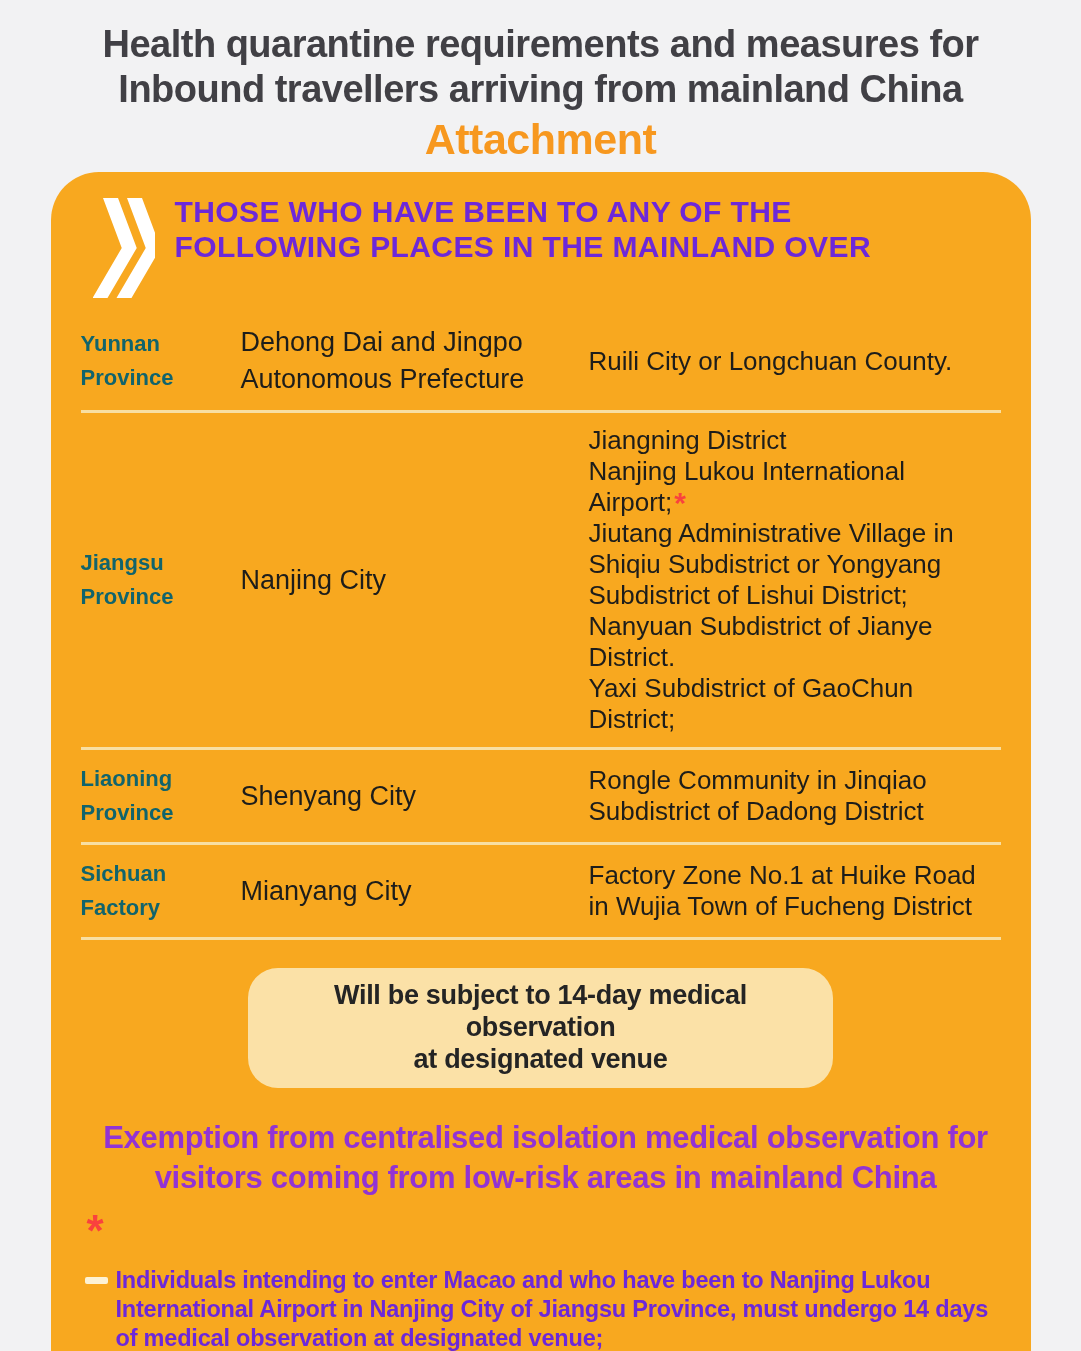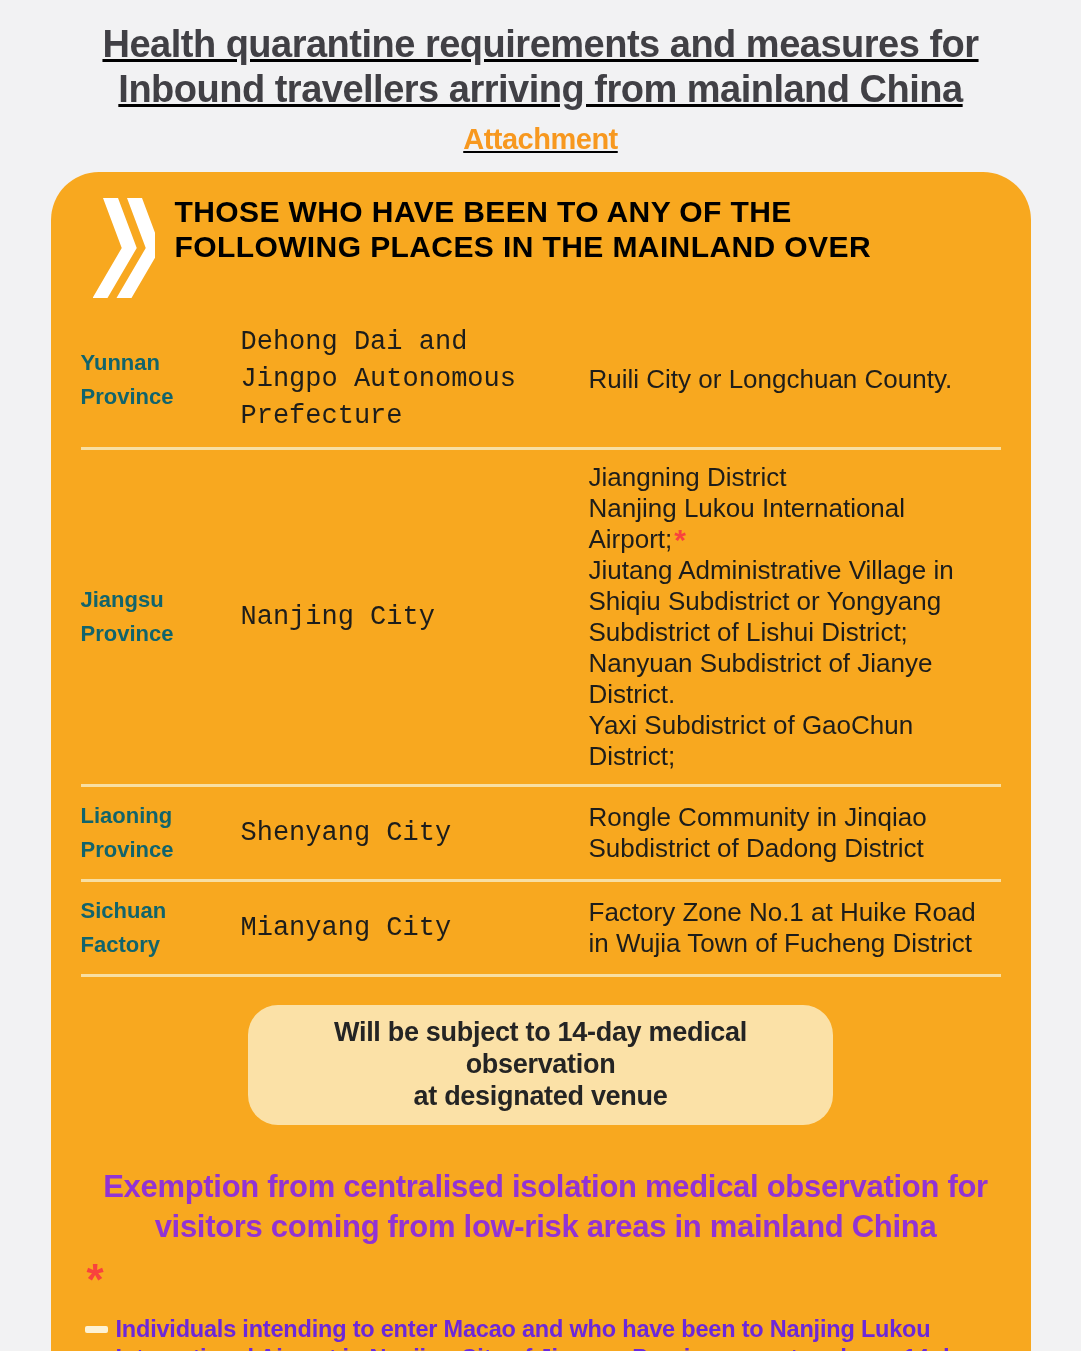--- a/index.html
+++ b/index.html
@@ -5,82 +5,82 @@
   html,body{margin:0;padding:0;background:#F2F2F3;}
   .canvas{
     position:relative;
     width:1081px;height:1351px;
     margin:0 auto;
     background:#F2F2F3;
     font-family:"Liberation Sans",sans-serif;
     overflow:hidden;
   }
   
-  .top-header{padding-top:22px;text-align:center;text-decoration:underline;}
+  .top-header{padding-top:22px;text-align:center;}
   .page-title{
     margin:0;
     font-size:38px;font-weight:bold;letter-spacing:-0.5px;
     line-height:45px;color:#414045;
   }
   .attachment{
     margin-top:4px;
-    font-size:29px;font-weight:bold;letter-spacing:-0.5px;
+    font-size:43px;font-weight:bold;letter-spacing:-0.5px;
     color:#F7981F;line-height:46px;
   }
   
   .panel{
     box-sizing:border-box;
     width:980px;min-height:1108px;
     margin:10px auto 0;
     background:#F8A81F;
     border-radius:48px;
     padding:22px 30px 28px 30px;
   }
   .panel-header{display:flex;gap:20px;align-items:flex-start;padding-left:12px;}
   .chevrons{flex:none;margin-top:4px;}
   .panel-header-text{
-    color:#000000;font-weight:bold;font-size:30px;line-height:35px;
+    color:#6d28d9;font-weight:bold;font-size:30px;line-height:35px;
     letter-spacing:0.4px;
   }
   
   .ptable{margin-top:14px;}
   .prow{
     display:grid;
     grid-template-columns:160px 348px 1fr;
     align-items:center;
     padding:12px 0;
     border-bottom:3px solid #F8DFA3;
   }
   .cell-province{
     font-size:22px;font-weight:bold;color:#11646C;line-height:34px;
     padding-right:10px;
   }
   .cell-area{
-    font-size:27px;color:#1D1D1B;line-height:37px;padding-right:14px;font-family:Liberation Mono, monospace;
+    font-size:27px;color:#1D1D1B;line-height:37px;padding-right:14px;
   }
   .cell-details{
     font-size:26px;color:#1D1D1B;line-height:31px;padding-right:4px;
   }
   .cell-details .ast{
     color:#F9423E;font-weight:bold;font-size:30px;vertical-align:-2px;
     padding-left:2px;
   }
   
   .pill{
     box-sizing:border-box;
     width:585px;margin:28px auto 14px;
     background:#FBE1A7;border-radius:30px;
     padding:11px 10px 13px;
     text-align:center;
     font-size:27px;font-weight:bold;color:#242424;line-height:32px;
     letter-spacing:-0.3px;
   }
   
   .exemption{
-    margin:42px auto 0;width:930px;
+    margin:30px auto 0;width:930px;
     text-align:center;
     font-size:31px;font-weight:bold;color:#9233D4;line-height:40px;
     letter-spacing:-0.3px;
   }
   
   .notes{margin-top:12px;padding:0 4px;}
   .notes-asterisk{
     font-size:44px;font-weight:bold;color:#F9423E;
     height:34px;line-height:42px;margin-left:2px;
   }

